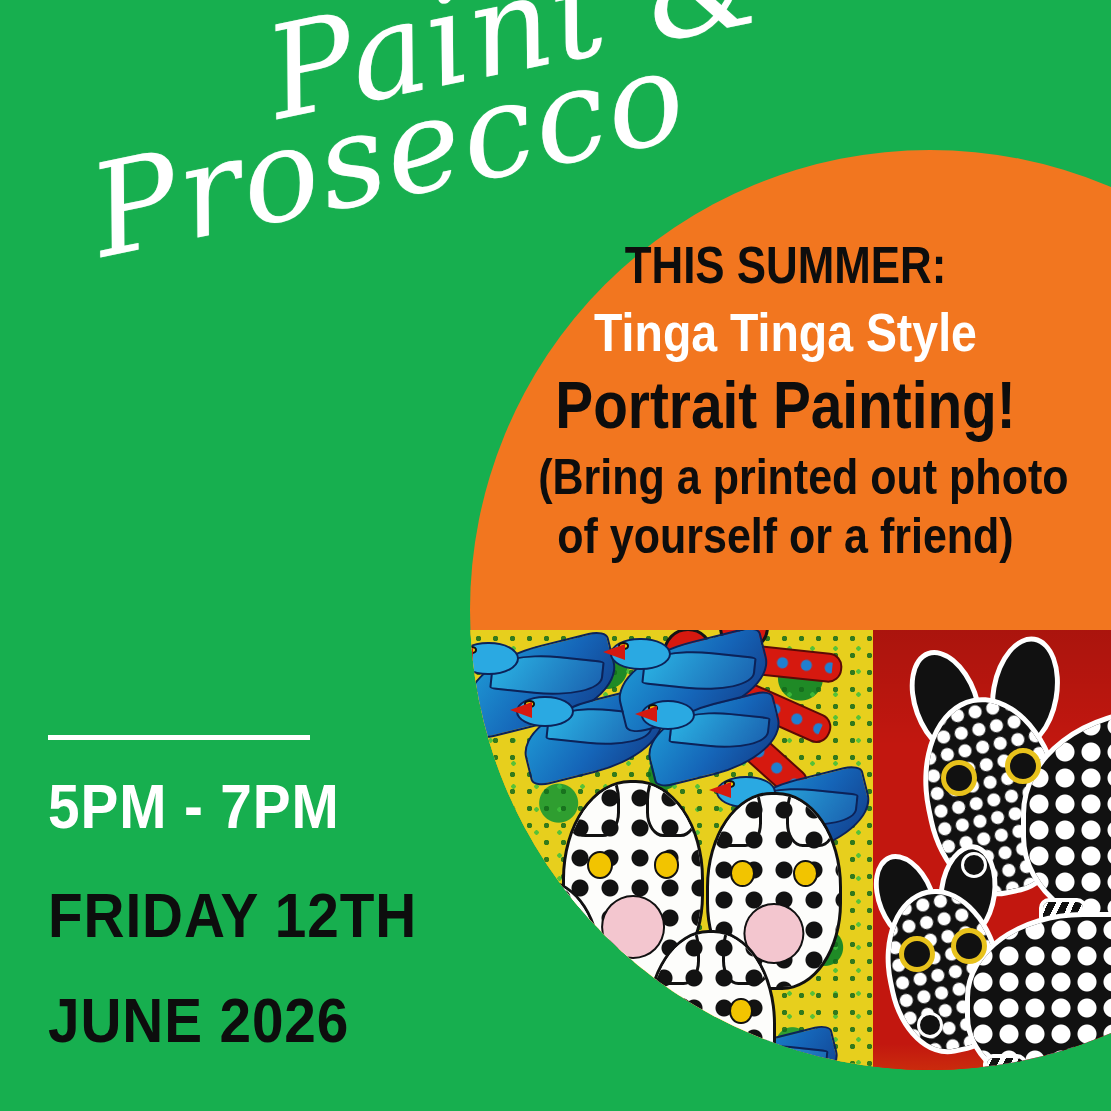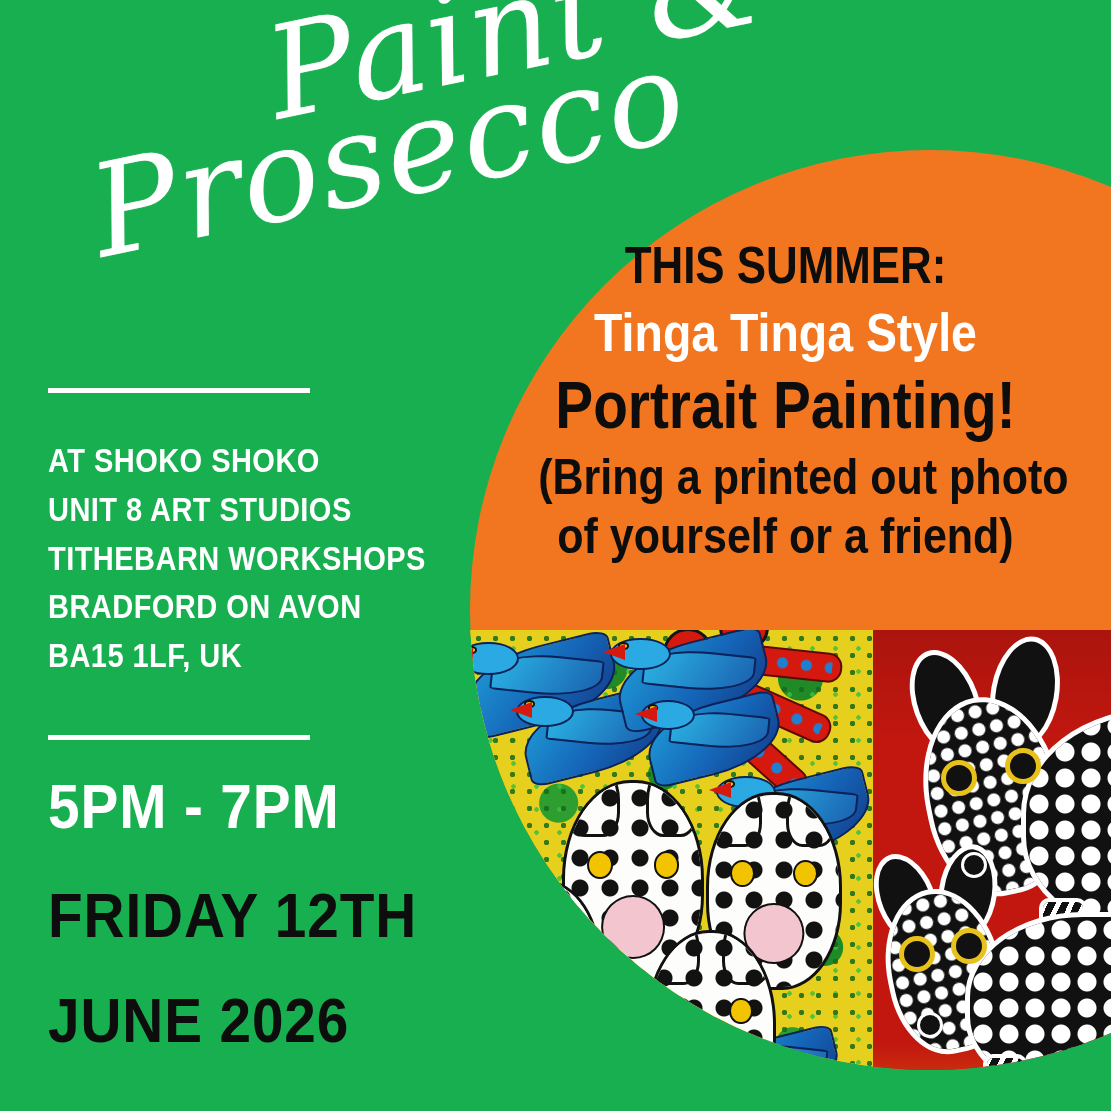--- a/index.html
+++ b/index.html
@@ -448,30 +448,20 @@
     <span class="pl p3">Portrait Painting!</span>
     <span class="pl p4">(Bring a printed out photo</span>
     <span class="pl p5">of yourself or a friend)</span>
   </div>
 
   <div class="script">
     <span class="l1">Paint &amp;</span>
     <span class="l2">Prosecco</span>
   </div>
 
-  <div class="info">
-    <span class="rule"></span>
-    <div class="address">
-      <div>AT SHOKO SHOKO</div>
-      <div>UNIT 8 ART STUDIOS</div>
-      <div>TITHEBARN WORKSHOPS</div>
-      <div>BRADFORD ON AVON</div>
-      <div>BA15 1LF, UK</div>
-    </div>
-  </div>
   <span class="rule" style="position:absolute;left:48px;top:735px;z-index:5;"></span>
 
   <div class="times">
     <div class="time-line">5PM - 7PM</div>
     <div class="date-line">FRIDAY 12TH</div>
     <div class="date-line date-line2">JUNE 2026</div>
   </div>
 
 </div>
 

